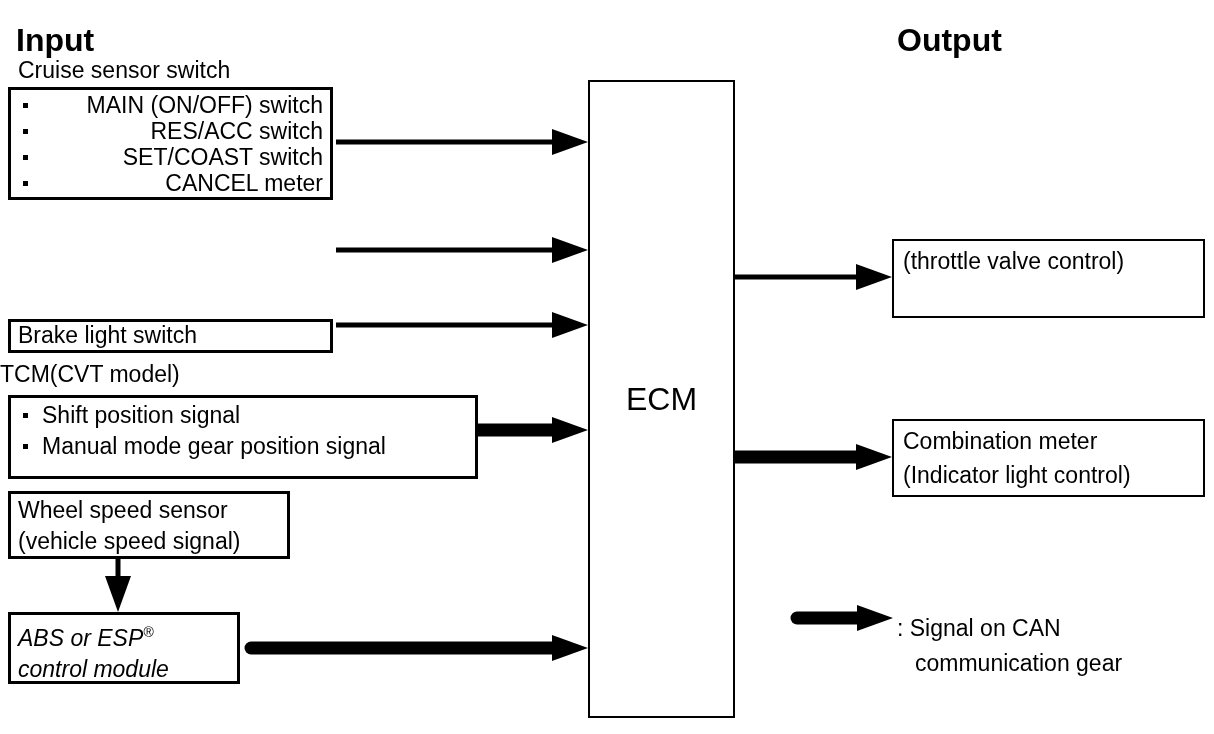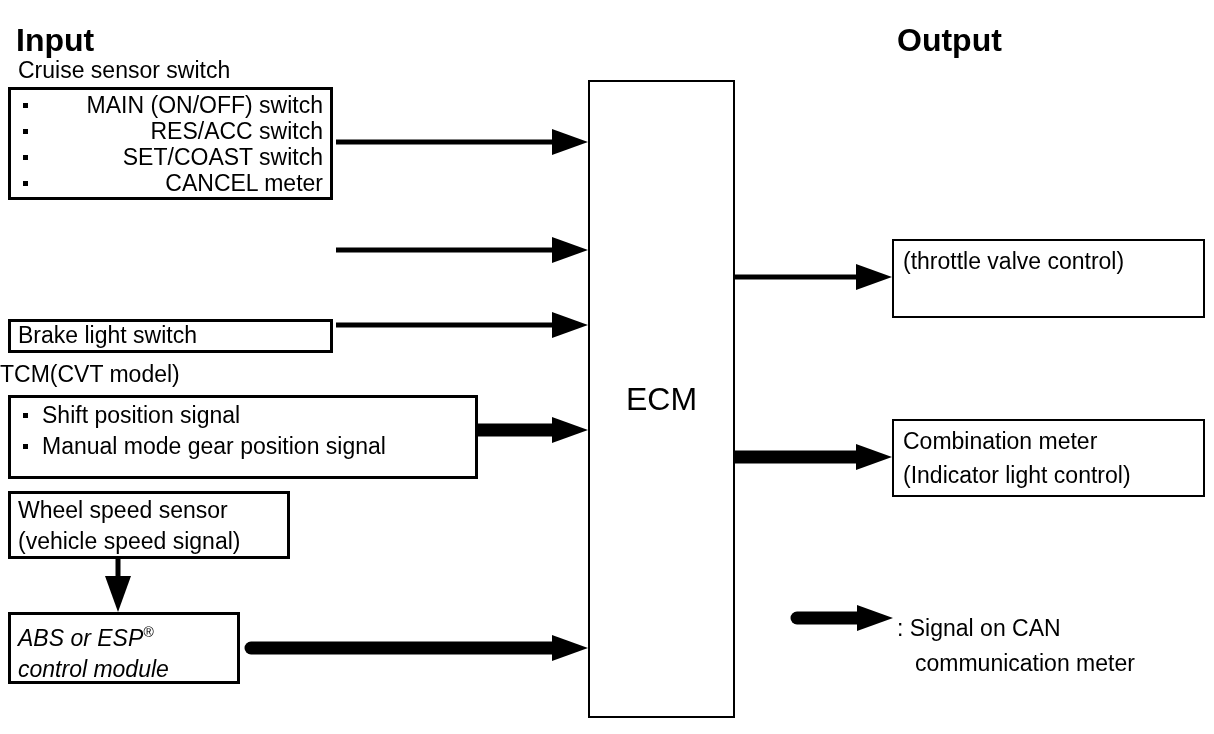--- a/index.html
+++ b/index.html
@@ -160,16 +160,16 @@
     <div>(throttle valve control)</div>
   </div>
 
   <div class="box comb-box">
     <div>Combination meter</div>
     <div>(Indicator light control)</div>
   </div>
 
   <div class="abs legend-text">
     <div>: Signal on CAN</div>
-    <div class="l2">communication meter</div>
+    <div class="l2">communication gear</div>
   </div>
 
 </div>
 
 </body></html>

